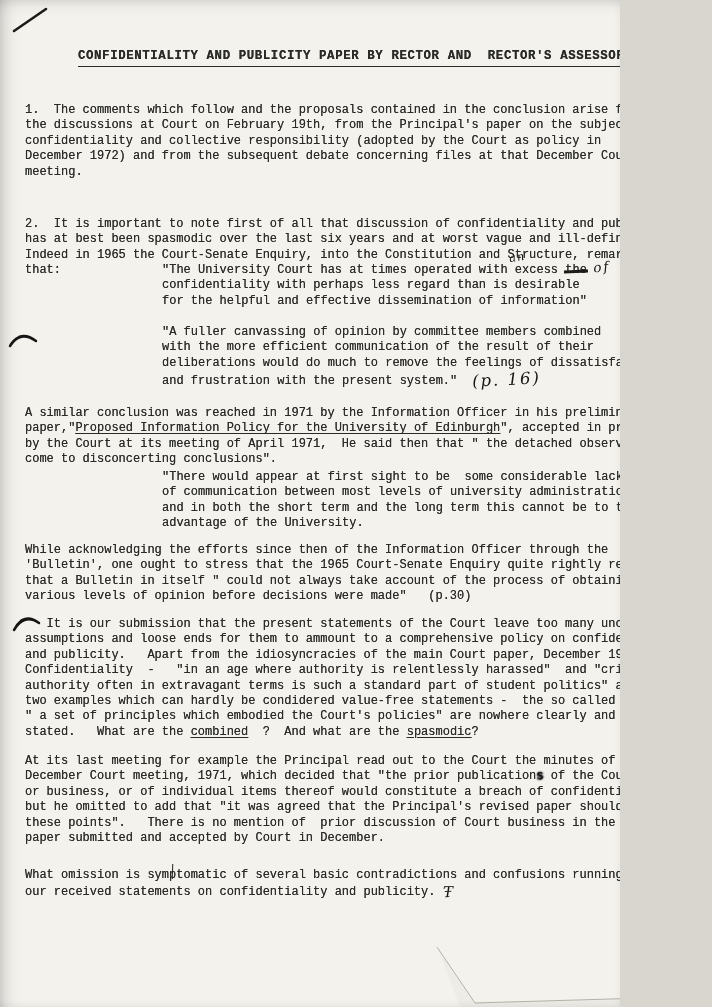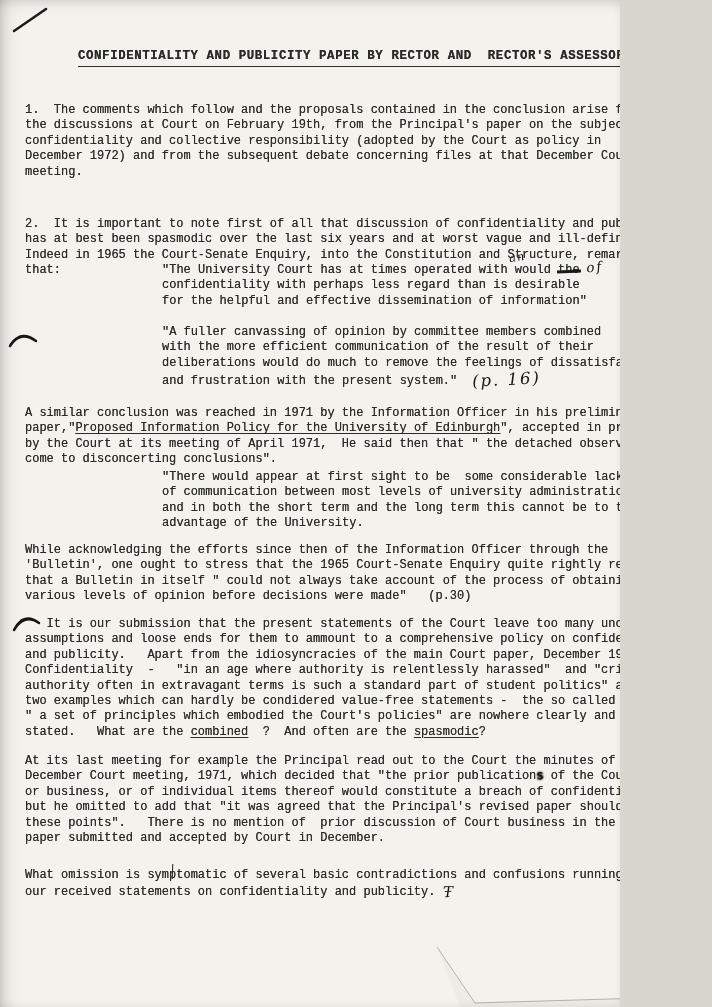--- a/index.html
+++ b/index.html
@@ -85,21 +85,21 @@
 the discussions at Court on February 19th, from the Principal's paper on the subjectof
 confidentiality and collective responsibility (adopted by the Court as policy in
 December 1972) and from the subsequent debate concerning files at that December Court
 meeting.</div>
 
   <div class="block body-block" style="top:217px">2.  It is important to note first of all that discussion of confidentiality and publicity
 has at best been spasmodic over the last six years and at worst vague and ill-defined.
 Indeed in 1965 the Court-Senate Enquiry, into the Constitution and Structure, remarked
 that:</div>
 
-  <div class="block quote-block" style="top:261px"><span>"The University Court has at times operated with </span><span class="an-wrap"><span class="hw an-above">an</span><span>would </span></span><span class="strike">the</span><span class="hw of-hw"> of</span><span>
+  <div class="block quote-block" style="top:261px"><span>"The University Court has at times operated with </span><span class="an-wrap"><span class="hw an-above">an</span><span>excess </span></span><span class="strike">the</span><span class="hw of-hw"> of</span><span>
 confidentiality with perhaps less regard than is desirable
 for the helpful and effective dissemination of information"</span></div>
 
   <div class="block quote-block" style="top:325px"><span>"A fuller canvassing of opinion by committee members combined
 with the more efficient communication of the result of their
 deliberations would do much to remove the feelings of dissatisfaction
 and frustration with the present system."  </span><span class="hw pageref-hw">(p. 16)</span></div>
 
   <div class="block body-block" style="top:406px"><span>A similar conclusion was reached in 1971 by the Information Officer in his preliminary
 paper,"</span><span class="u">Proposed Information Policy for the University of Edinburgh</span><span>", accepted in principle
@@ -116,21 +116,21 @@
 that a Bulletin in itself " could not always take account of the process of obtaining
 various levels of opinion before decisions were made"   (p.30)</div>
 
   <div class="block body-block" style="top:617px"><span>   It is our submission that the present statements of the Court leave too many unclarified
 assumptions and loose ends for them to ammount to a comprehensive policy on confidentiality
 and publicity.   Apart from the idiosyncracies of the main Court paper, December 1971, on
 Confidentiality  -   "in an age where authority is relentlessly harassed"  and "criticising
 authority often in extravagant terms is such a standard part of student politics" are only
 two examples which can hardly be condidered value-free statements -  the so called "rules",
 " a set of principles which embodied the Court's policies" are nowhere clearly and precisely
-stated.   What are the </span><span class="u">combined</span><span>  ?  And often are the </span><span class="u">spasmodic</span><span>?</span></div>
+stated.   What are the </span><span class="u">combined</span><span>  ?  And what are the </span><span class="u">spasmodic</span><span>?</span></div>
 
   <div class="block body-block" style="top:754px"><span>At its last meeting for example the Principal read out to the Court the minutes of the
 December Court meeting, 1971, which decided that "the prior publication</span><span class="blot">s</span><span> of the Court Billet
 or business, or of individual items thereof would constitute a breach of confidentiality"
 but he omitted to add that "it was agreed that the Principal's revised paper should incorporate
 these points".   There is no mention of  prior discussion of Court business in the revised
 paper submitted and accepted by Court in December.</span></div>
 
   <div class="block body-block" style="top:868px"><span>What omission is sym</span><span class="insert-p">p</span><span>tomatic of several basic contradictions and confusions running through
 our received statements on confidentiality and publicity. </span><span class="hw endmark-hw">Ŧ</span></div>

